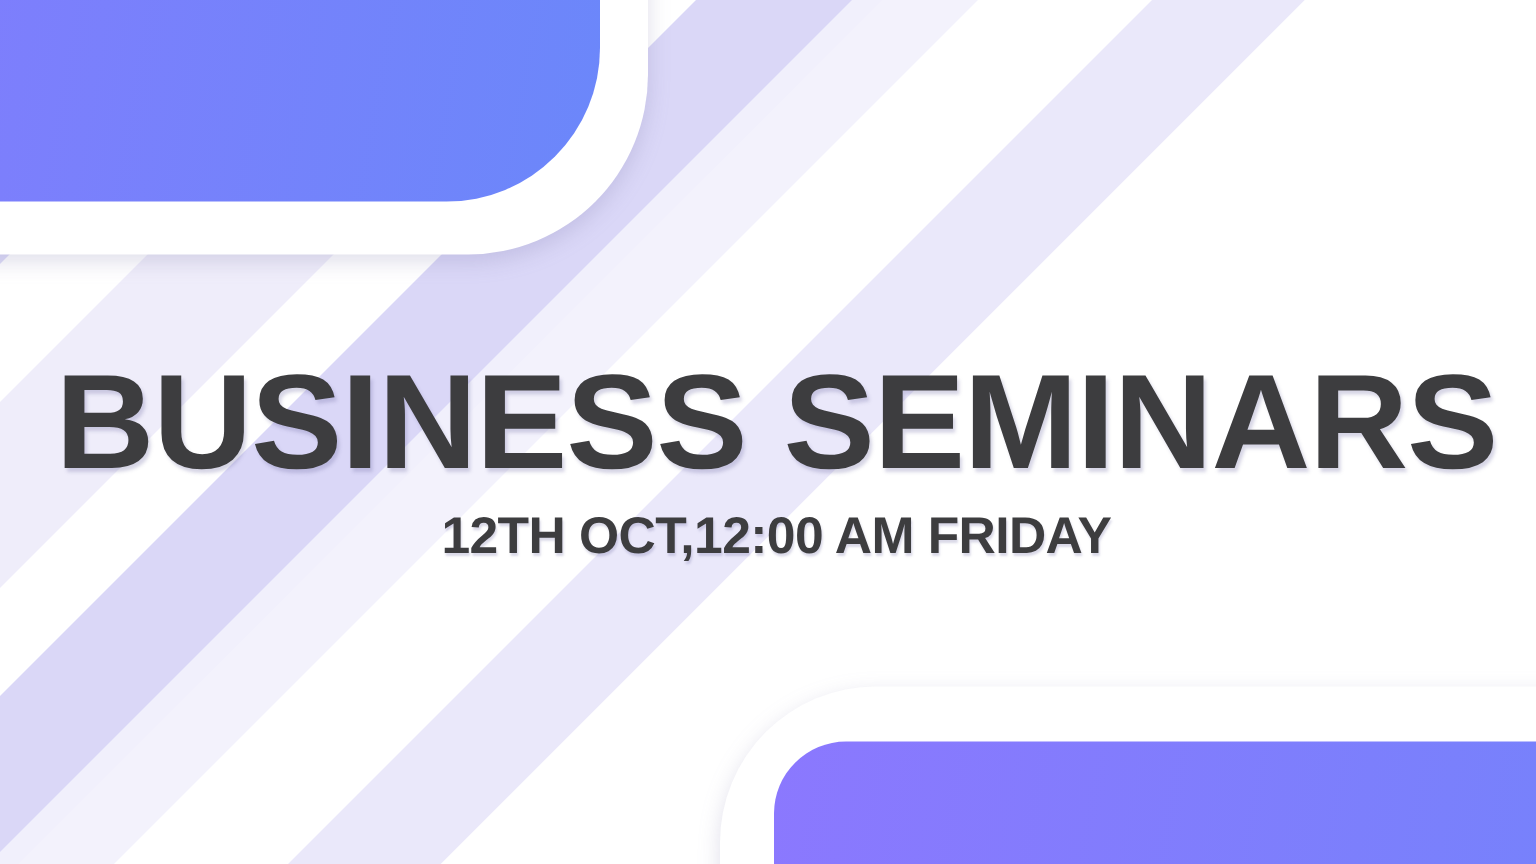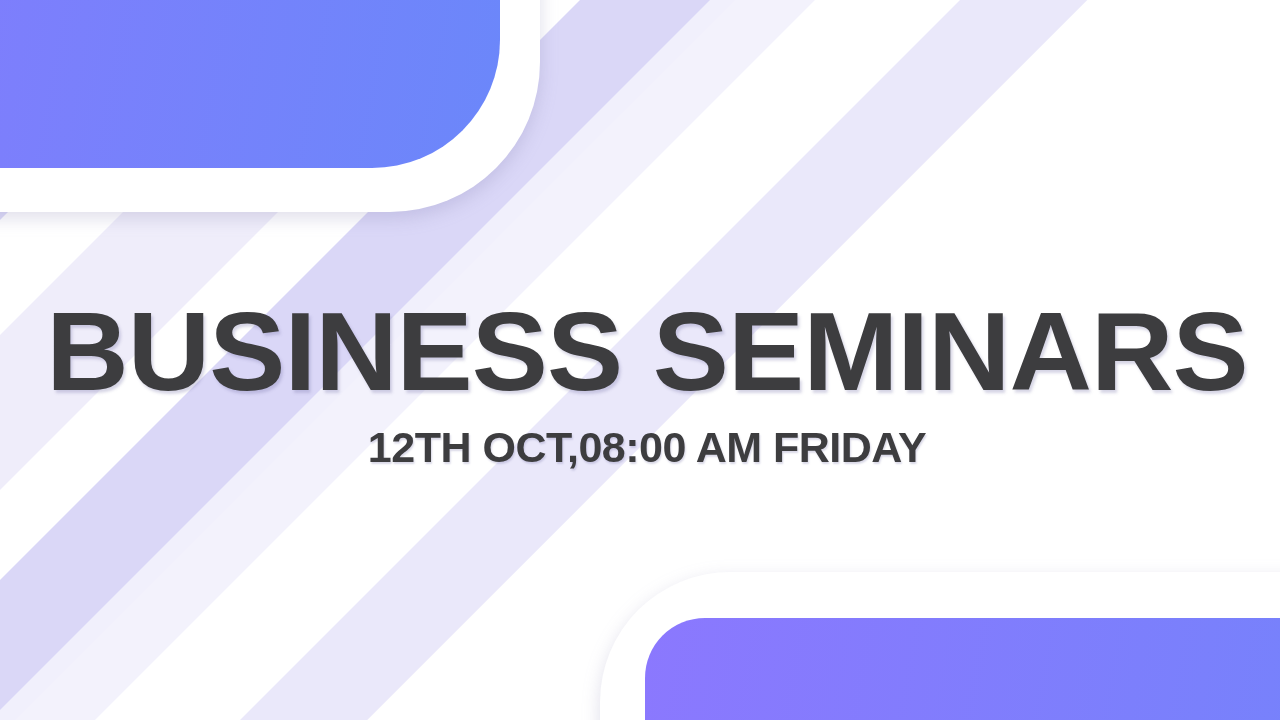--- a/index.html
+++ b/index.html
@@ -111,16 +111,16 @@
   <div class="panel-shadow panel-tl-white"></div>
 
   <div class="panel-tl-grad" id="panel-tl-grad" style="background: linear-gradient(100deg, rgb(139, 120, 254) 0%, rgb(107, 135, 250) 100%);"></div>
 
   <div class="panel-shadow panel-br-white"></div>
 
   <div class="panel-br-grad" id="panel-br-grad" style="background: linear-gradient(100deg, rgb(139, 120, 254) 0%, rgb(107, 135, 250) 100%);"></div>
 
   <div class="text-block">
     <div class="title" id="poster-title" style="color: rgb(61, 61, 63); text-shadow: rgba(120, 115, 170, 0.3) 2px 3px 3px;">BUSINESS SEMINARS</div>
-    <div class="subtitle" id="poster-subtitle" style="color: rgb(61, 61, 63); text-shadow: rgba(120, 115, 170, 0.28) 1px 2px 2px;">12TH OCT,08:00 AM FRIDAY</div>
+    <div class="subtitle" id="poster-subtitle" style="color: rgb(61, 61, 63); text-shadow: rgba(120, 115, 170, 0.28) 1px 2px 2px;">12TH OCT,12:00 AM FRIDAY</div>
   </div>
 
 </div>
 
 </body></html>

